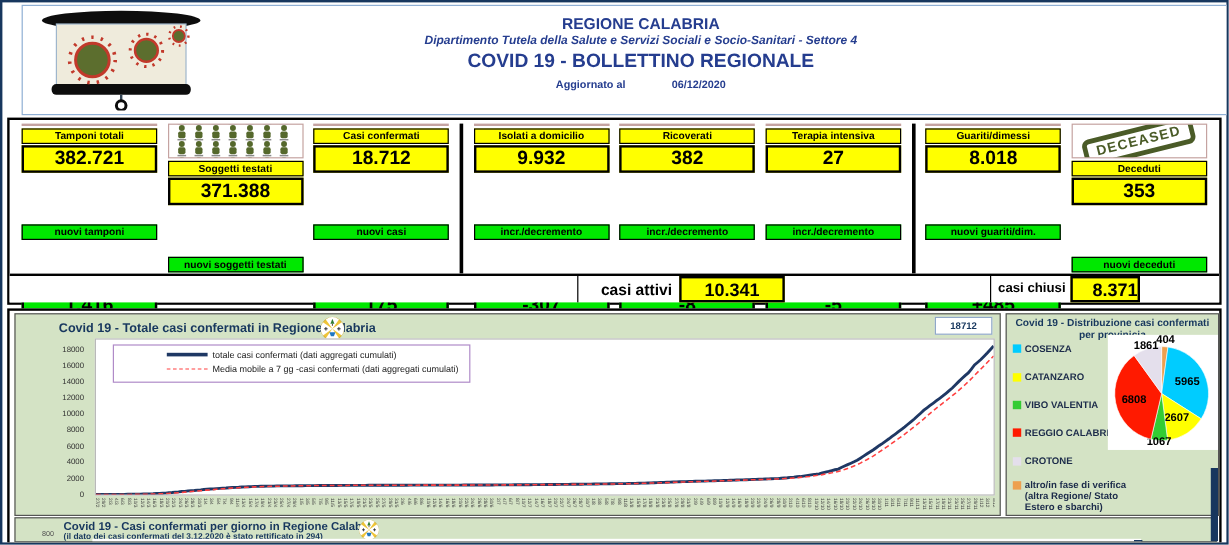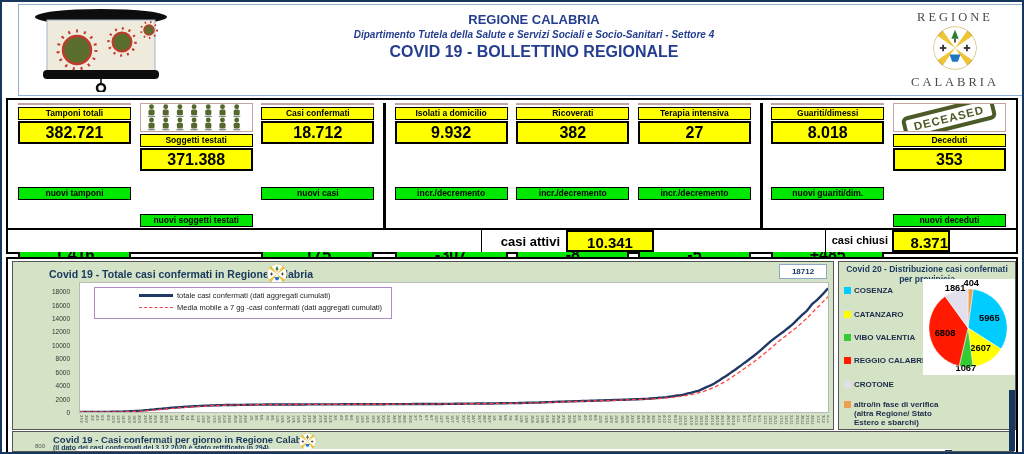--- a/index.html
+++ b/index.html
@@ -121,27 +121,24 @@
       <circle cx="52" cy="42" r="14" fill="#5C6E2E" stroke="#C2392B" stroke-width="2.5"></circle>
       <circle cx="97" cy="34" r="13.5" fill="none" stroke="#C2392B" stroke-width="2.5" stroke-dasharray="2 5"></circle>
       <circle cx="97" cy="34" r="9.5" fill="#5C6E2E" stroke="#C2392B" stroke-width="2"></circle>
       <circle cx="124" cy="22" r="8" fill="none" stroke="#C2392B" stroke-width="2" stroke-dasharray="1.5 4"></circle>
       <circle cx="124" cy="22" r="5" fill="#5C6E2E" stroke="#C2392B" stroke-width="1.5"></circle>
     </svg>
     <div class="header-center">
       <div class="h1">REGIONE CALABRIA</div>
       <div class="h2">Dipartimento Tutela della Salute e Servizi Sociali e Socio-Sanitari - Settore 4</div>
       <div class="h3">COVID 19 - BOLLETTINO REGIONALE</div>
-    </div>
-    <div class="logo-right">
-      <div class="serifline">REGIONE</div>
-      <svg viewBox="0 0 48 48">
-          <use href="#emblem-g"></use>
-        </svg>
-      <div class="serifline">CALABRIA</div>
+      <div class="h4">
+        <span>Aggiornato al</span>
+        <span class="date">06/12/2020</span>
+      </div>
     </div>
   </div>
 
   <div class="stats">
     <div class="cards">
 
       <div class="card">
         <div class="icon-box">
           <svg viewBox="0 0 108 56">
             <ellipse cx="25" cy="8" rx="12" ry="6" fill="#7A2433"></ellipse>
@@ -486,21 +483,21 @@
           <span style="left: 720.8px;">25/11</span>
           <span style="left: 726.1px;">27/11</span>
           <span style="left: 731.4px;">29/11</span>
           <span style="left: 736.7px;">1/12</span>
           <span style="left: 742px;">3/12</span>
           <span style="left: 747.3px;">5/12</span>
         </div>
     </div>
 
     <div class="sidebar">
-      <div class="sb-title">Covid 20 - Distribuzione casi confermati per provinicia</div>
+      <div class="sb-title">Covid 19 - Distribuzione casi confermati per provinicia</div>
       <div class="sb-item" style="top:24px">
         <span class="sw" style="background: rgb(0, 204, 255);"></span>
         <span class="sb-txt">COSENZA</span>
       </div>
       <div class="sb-item" style="top:48px">
         <span class="sw" style="background: rgb(255, 255, 0);"></span>
         <span class="sb-txt">CATANZARO</span>
       </div>
       <div class="sb-item" style="top:71px">
         <span class="sw" style="background: rgb(51, 204, 51);"></span>

